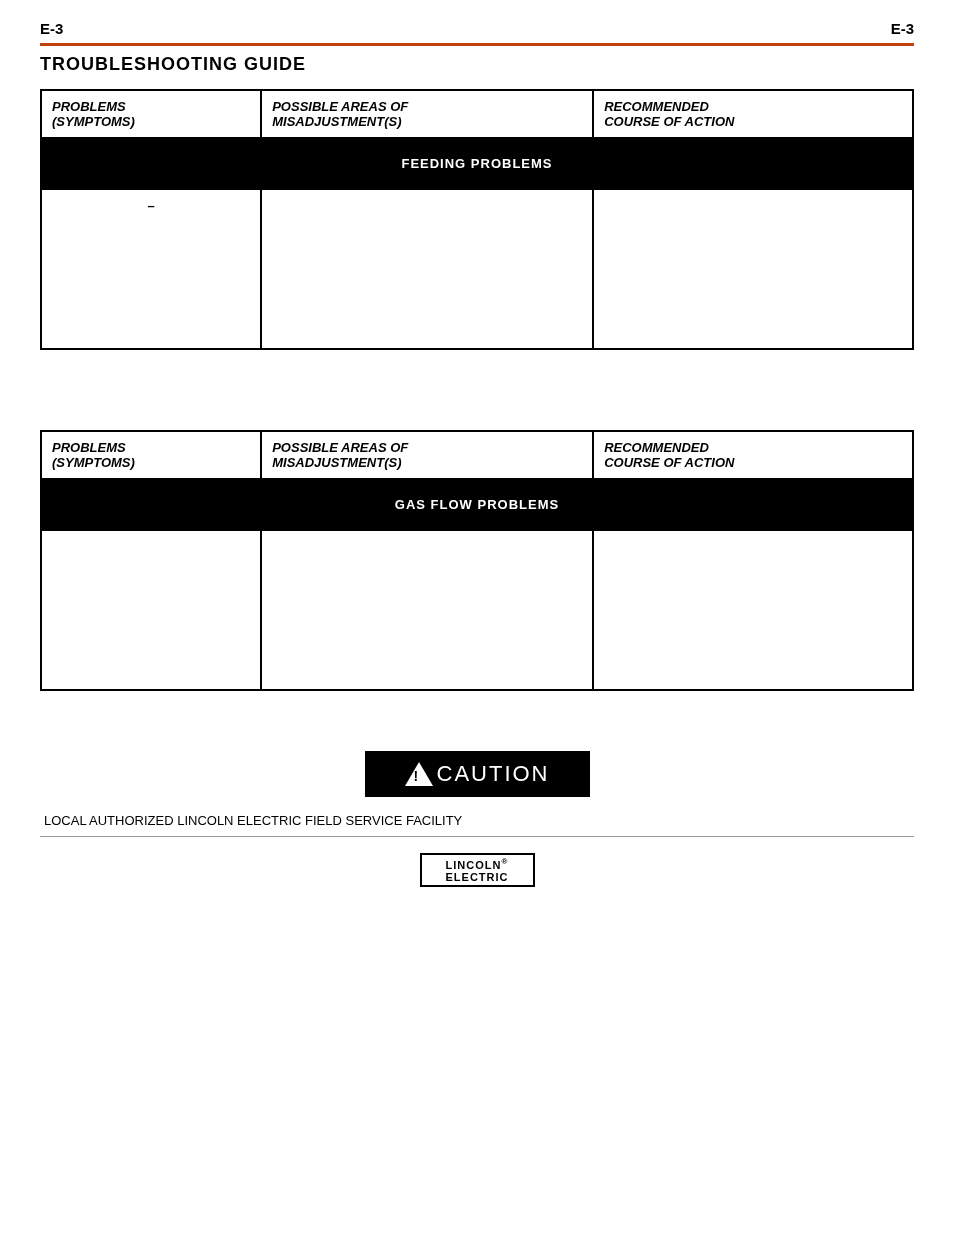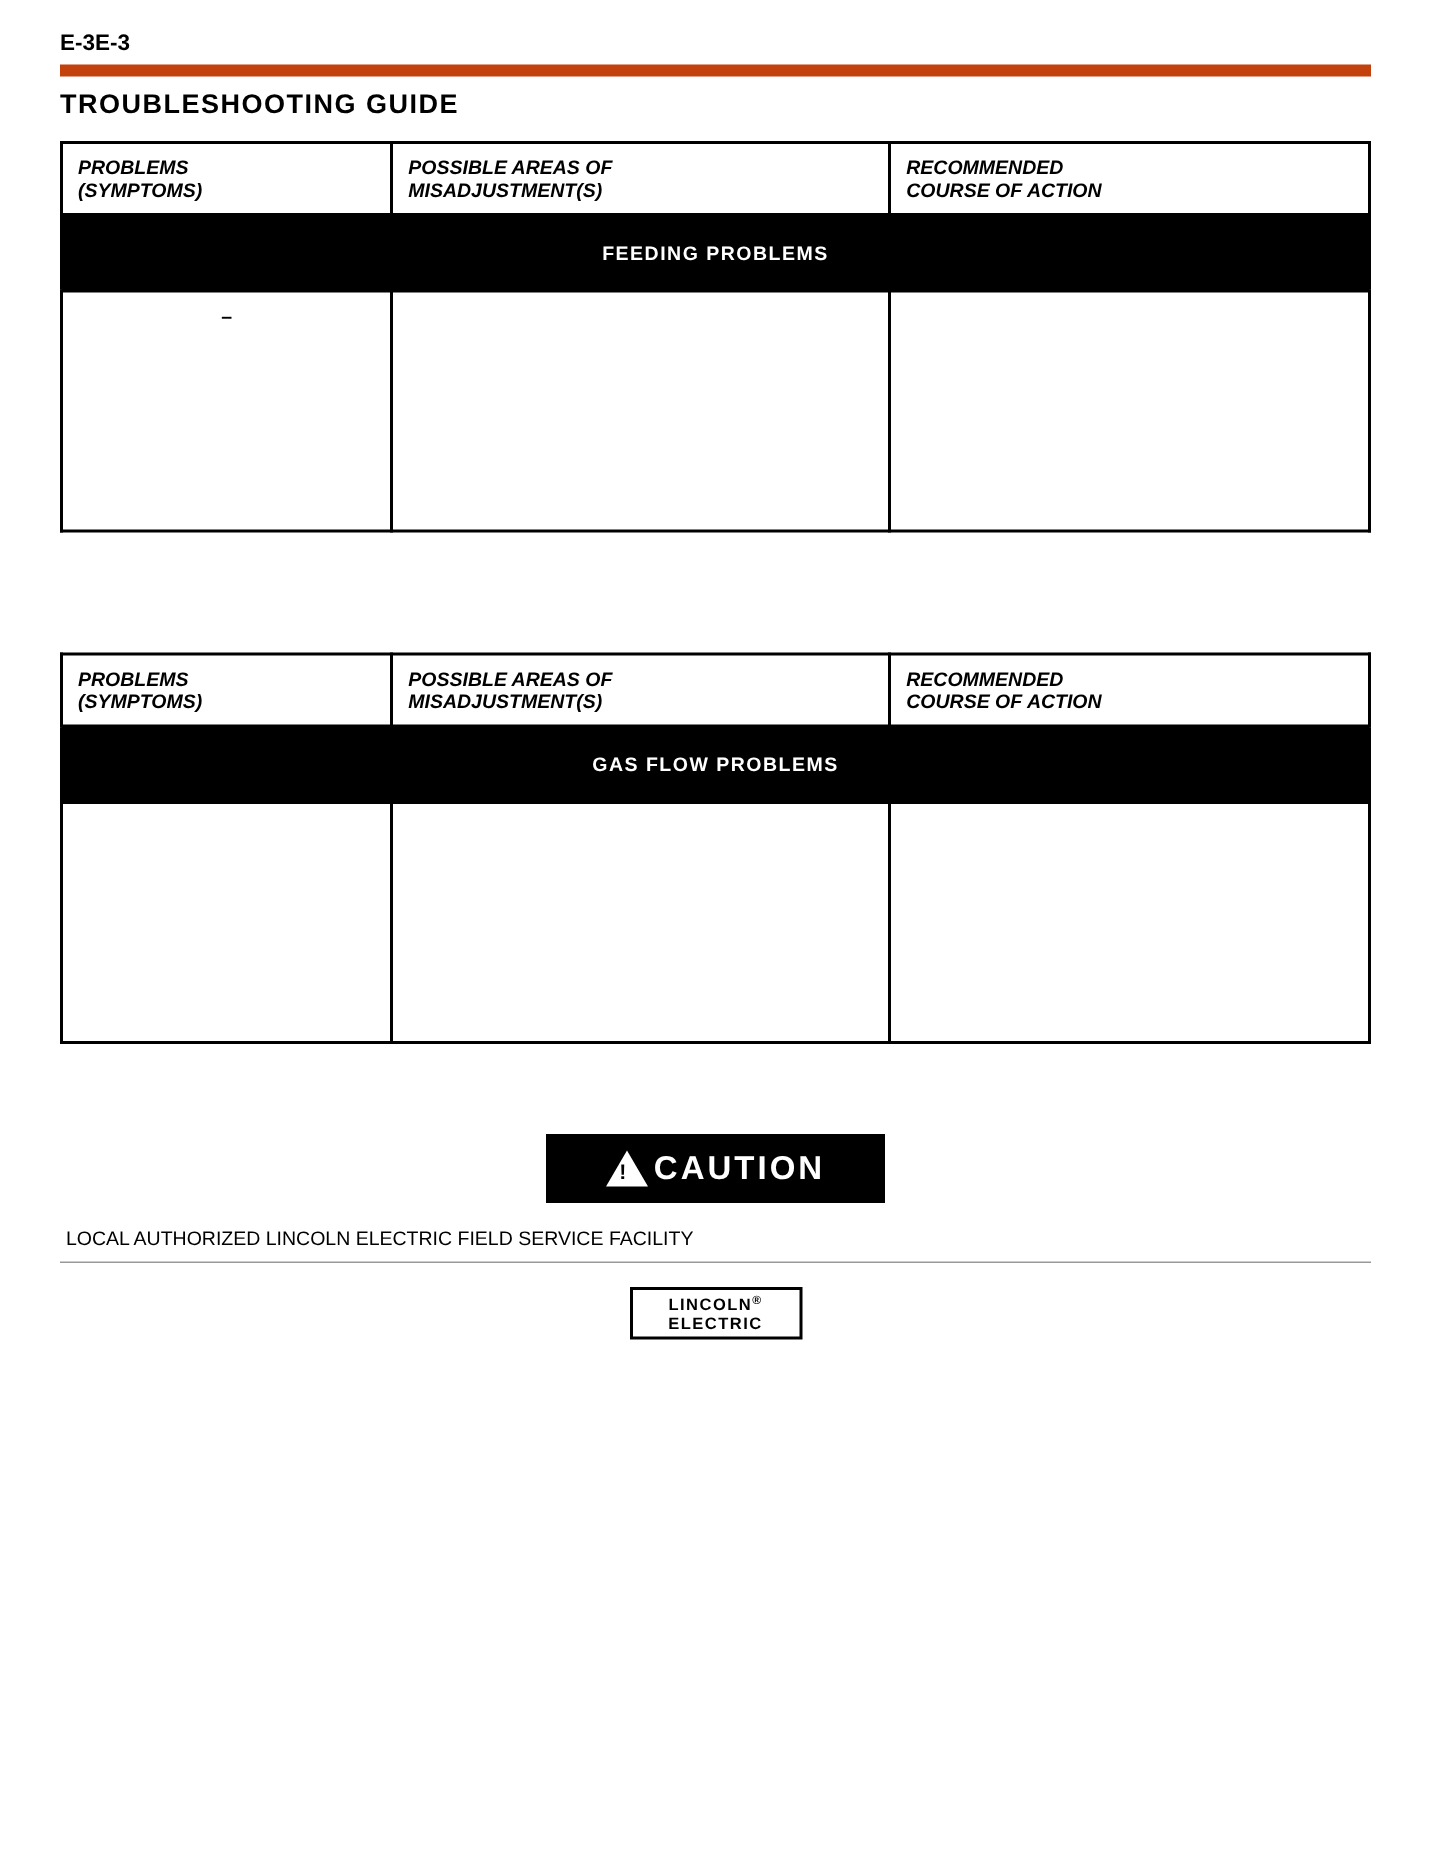--- a/index.html
+++ b/index.html
@@ -13,22 +13,22 @@
       font-family: Arial, Helvetica, sans-serif;
       width: 954px;
       min-height: 1235px;
       padding: 20px 40px;
       color: #000000;
     }
 
     .page-header {
       display: flex;
       align-items: center;
-      justify-content: flex-start;
-      border-bottom: 8px solid #c2410c;
+      justify-content: space-between;
+      border-bottom: 3px solid #c2410c;
       padding-bottom: 6px;
       margin-bottom: 8px;
     }
 
     .page-code {
       font-weight: bold;
       font-size: 15px;
     }
 
     .page-title {
@@ -105,21 +105,21 @@
       margin-top: 60px;
       text-align: center;
     }
 
     .caution-banner {
       display: inline-flex;
       align-items: center;
       background: #000;
       color: #fff;
       font-size: 22px;
-      font-weight: bold;
+      font-weight: normal;
       letter-spacing: 2px;
       padding: 10px 40px;
       margin: 0 auto;
       gap: 4px;
     }
 
     .caution-triangle {
       display: inline-block;
       width: 0;
       height: 0;

